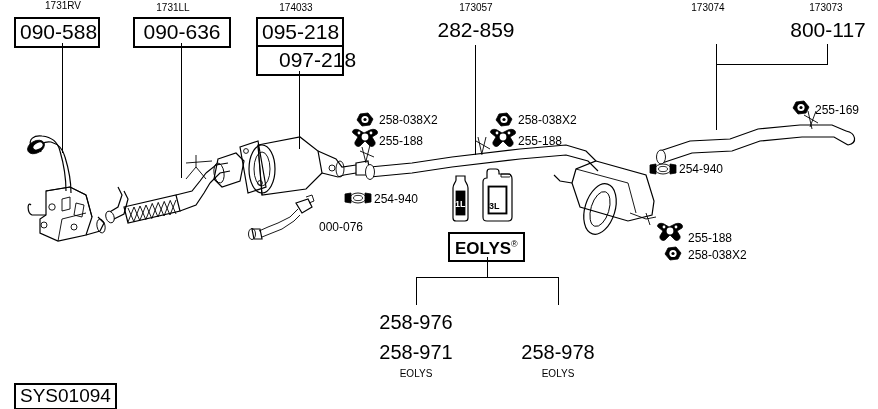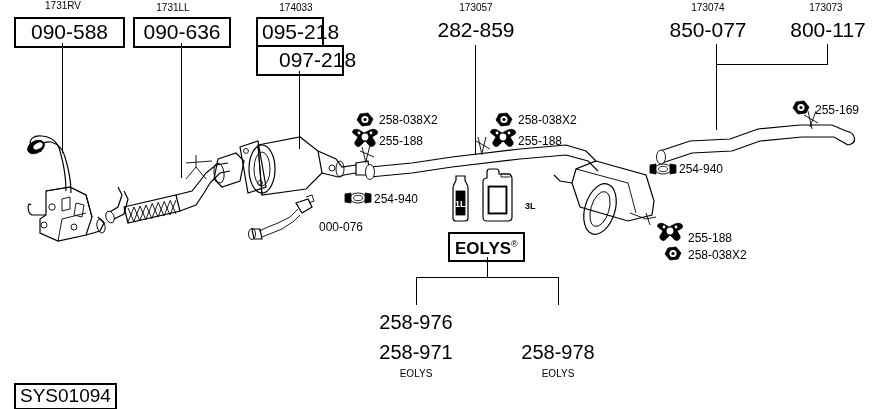--- a/index.html
+++ b/index.html
@@ -73,27 +73,26 @@
 
 <div id="stage">
 
   <div class="abs refcode" style="left:18px;top:0;width:90px;">1731RV</div>
   <div class="abs refcode" style="left:128px;top:2px;width:90px;">1731LL</div>
   <div class="abs refcode" style="left:248px;top:2px;width:96px;">174033</div>
   <div class="abs refcode" style="left:428px;top:2px;width:96px;">173057</div>
   <div class="abs refcode" style="left:660px;top:2px;width:96px;">173074</div>
   <div class="abs refcode" style="left:778px;top:2px;width:96px;">173073</div>
 
-  <div class="abs boxlabel" style="left:14px;top:17px;width:111px;text-align:center;">090-588</div>
+  <div class="abs boxlabel" style="left:14px;top:17px;width:86px;text-align:center;">090-588</div>
   <div class="abs boxlabel" style="left:133px;top:17px;width:98px;">090-636</div>
-  <div class="abs boxlabel" style="left:256px;top:17px;width:68px;">095-218</div>
+  <div class="abs boxlabel" style="left:256px;top:17px;width:88px;">095-218</div>
   <div class="abs boxlabel" style="left:256px;top:45px;width:88px;padding-left:21px;">097-218</div>
 
   <div class="abs plainlabel" style="left:428px;top:18px;width:96px;">282-859</div>
-  <div class="abs plainlabel" style="left:660px;top:18px;width:96px;">850-077</div>
   <div class="abs plainlabel" style="left:778px;top:18px;width:100px;">800-117</div>
 
   <div class="abs vline" style="left:62px;top:43px;height:110px;"></div>
   <div class="abs vline" style="left:181px;top:43px;height:135px;"></div>
   <div class="abs vline" style="left:299px;top:71px;height:78px;"></div>
   <div class="abs vline" style="left:475px;top:45px;height:110px;"></div>
 
   <div class="abs vline" style="left:716px;top:44px;height:20px;"></div>
   <div class="abs vline" style="left:827px;top:44px;height:20px;"></div>
   <div class="abs hline" style="left:716px;top:64px;width:112px;"></div>
@@ -314,21 +313,21 @@
 
   <svg class="abs" style="left:478px;top:166px;" width="40" height="58" viewBox="0 0 40 58">
     <path class="ln" d="M9,12 L9,6 C9,4 10,3 12,3 L18,3 C20,3 21,4 21,6
                         L21,8 L30,8 C33,8 34,10 34,13 L34,51
                         C34,54 33,55 30,55 L9,55 C6,55 5,54 5,51
                         L5,16 C5,13 6,12 9,12 Z"></path>
     <path class="ln-thin" d="M23,8 L32,8 C33,8 33,11 31,11 L23,11 Z"></path>
     <rect class="fillblk" x="10" y="20" width="19" height="28"></rect>
     <rect x="11.5" y="21.5" width="16" height="25" fill="#fff"></rect>
   </svg>
-  <div class="abs litcap" style="left:489px;top:201px;padding-left:36px;">3L</div>
+  <div class="abs litcap" style="left:489px;top:201px;">3L</div>
 
   <div class="abs eolysbox" style="left:448px;top:232px;"><span>EOLYS</span><sup>®</sup></div>
 
   <div class="abs vline" style="left:487px;top:257px;height:20px;"></div>
   <div class="abs hline" style="left:416px;top:277px;width:142px;"></div>
   <div class="abs vline" style="left:416px;top:277px;height:28px;"></div>
   <div class="abs vline" style="left:558px;top:277px;height:28px;"></div>
 
   <div class="abs bignum" style="left:366px;top:310px;width:100px;">258-976</div>
   <div class="abs bignum" style="left:366px;top:340px;width:100px;">258-971</div>

